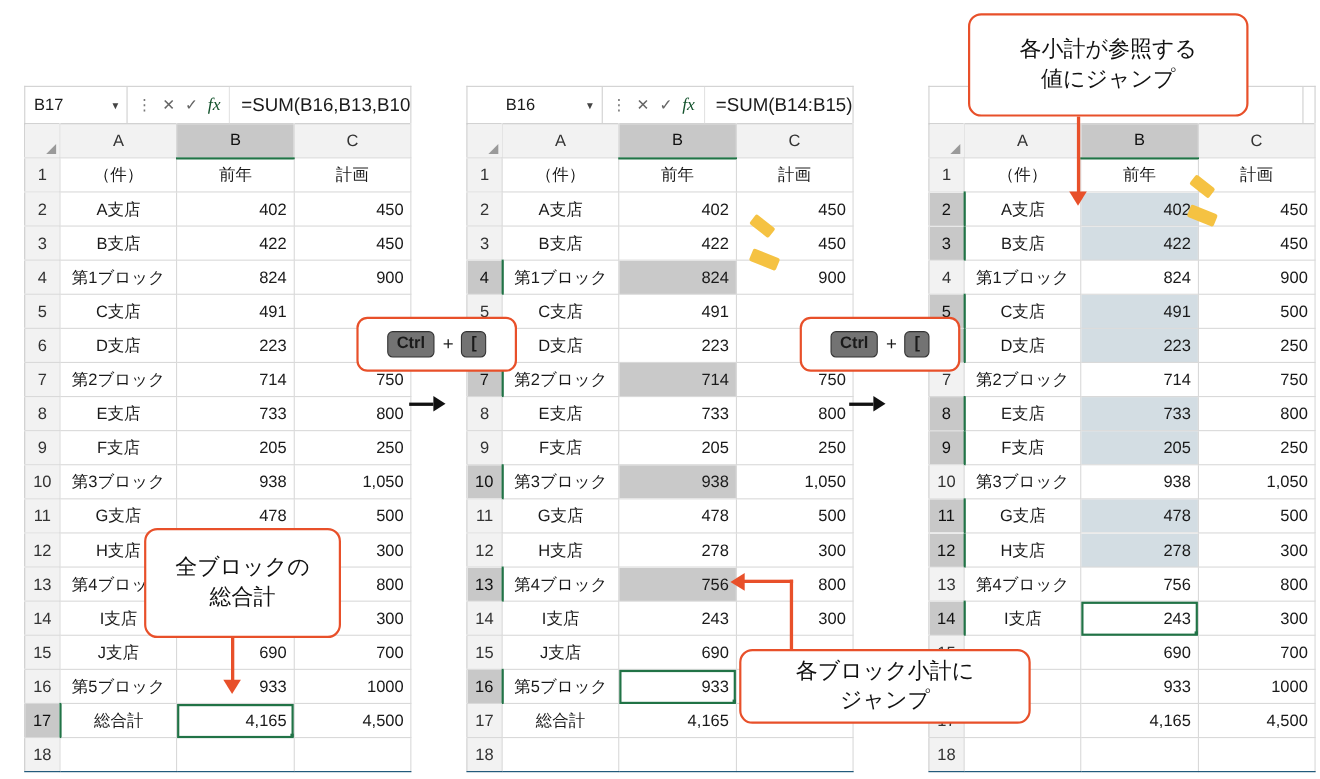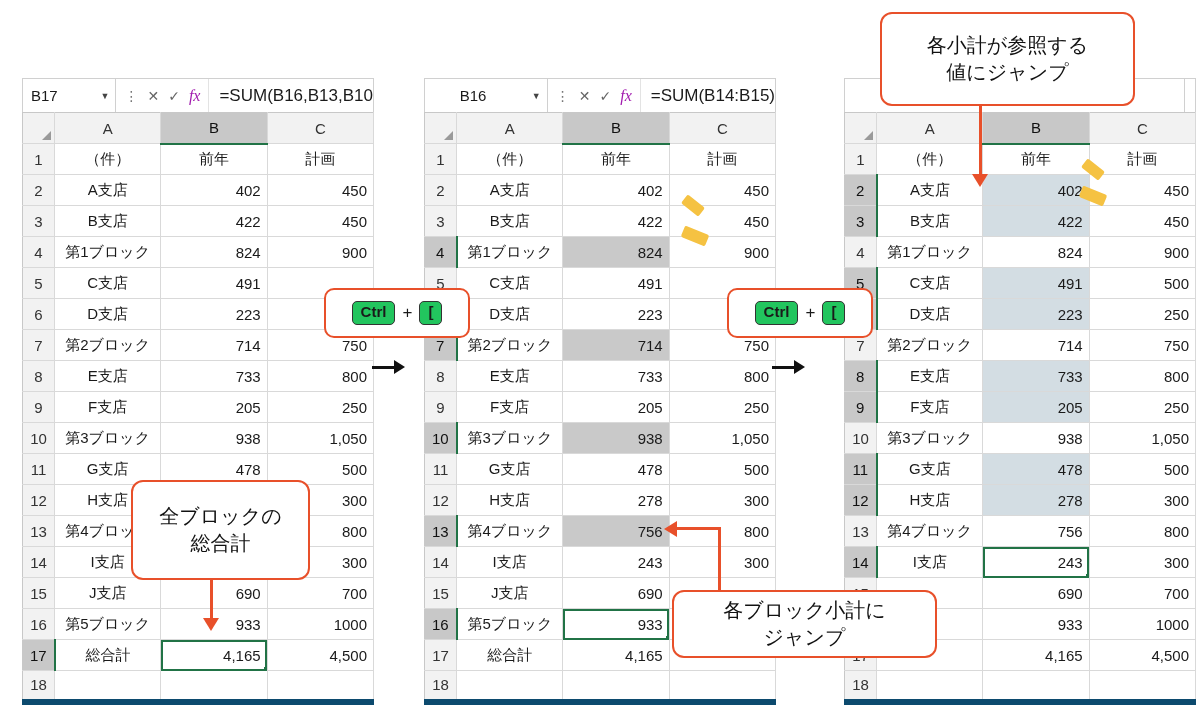--- a/index.html
+++ b/index.html
@@ -48,21 +48,21 @@
     gap:9px;
     padding:0 8px;
     color:#555;
     font-size:15px;
     border-right:1px solid #e3e3e3;
     height:100%;
   }
   .fx-group .dots{font-size:14px;color:#777;letter-spacing:0px;}
   .fx-group .xm{font-size:14px;color:#666;}
   .fx-group .ck{font-size:14px;color:#666;}
-  .fx-group .fx{font-style:italic;font-family:"Liberation Serif",serif;font-size:16px;color:#a21caf;}
+  .fx-group .fx{font-style:italic;font-family:"Liberation Serif",serif;font-size:16px;color:#14532d;}
   .formula{
     padding-left:10px;
     font-size:17px;
     white-space:nowrap;
     overflow:hidden;
   }
 
   
   table.grid{
     border-collapse:collapse;
@@ -114,21 +114,21 @@
   td.act{
     outline:2px solid #217346;
     outline-offset:-2px;
     position:relative;
   }
   td.act:after{
     content:"";
     position:absolute;right:-2px;bottom:-2px;
     width:5px;height:5px;background:#217346;
   }
-  tr.lastrow td{border-bottom:6px solid #0c4a6e;}
+  tr.lastrow td{border-bottom:1px solid #0c4a6e;}
 
   
   .callout{
     position:absolute;
     background:#ffffff;
     border:2px solid #e8502a;
     border-radius:12px;
     color:#111;
     font-size:20px;
     line-height:1.35;
@@ -148,21 +148,21 @@
     font-size:17px;
     z-index:30;
     box-sizing:border-box;
   }
   .key{
     border:1.5px solid #333;
     border-radius:5px;
     padding:1px 8px 2px 8px;
     font-size:15px;
     font-weight:bold;
-    background:#22c55e;
+    background:#737373;
     line-height:1.25;
   }
   .arrow-line{
     position:absolute;
     background:#e8502a;
     z-index:29;
   }
   .arrow-head-down{
     position:absolute;
     width:0;height:0;

